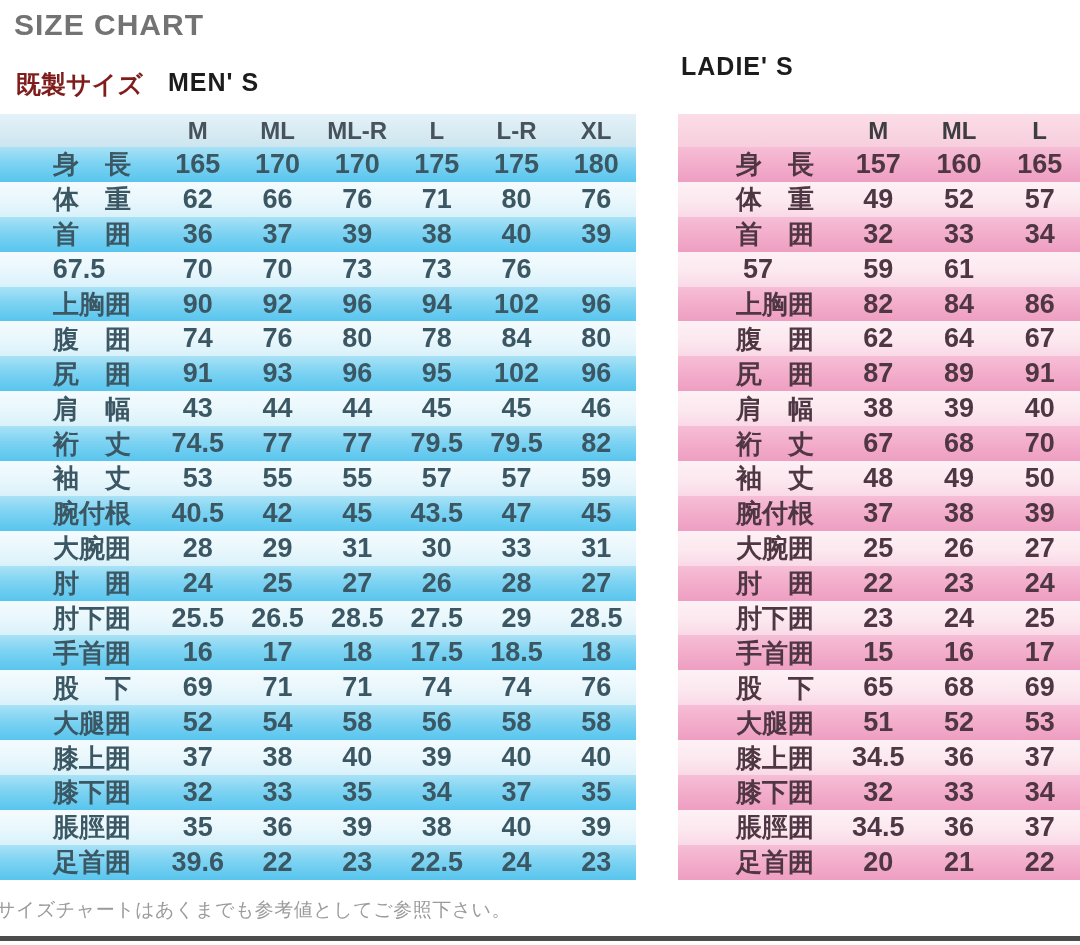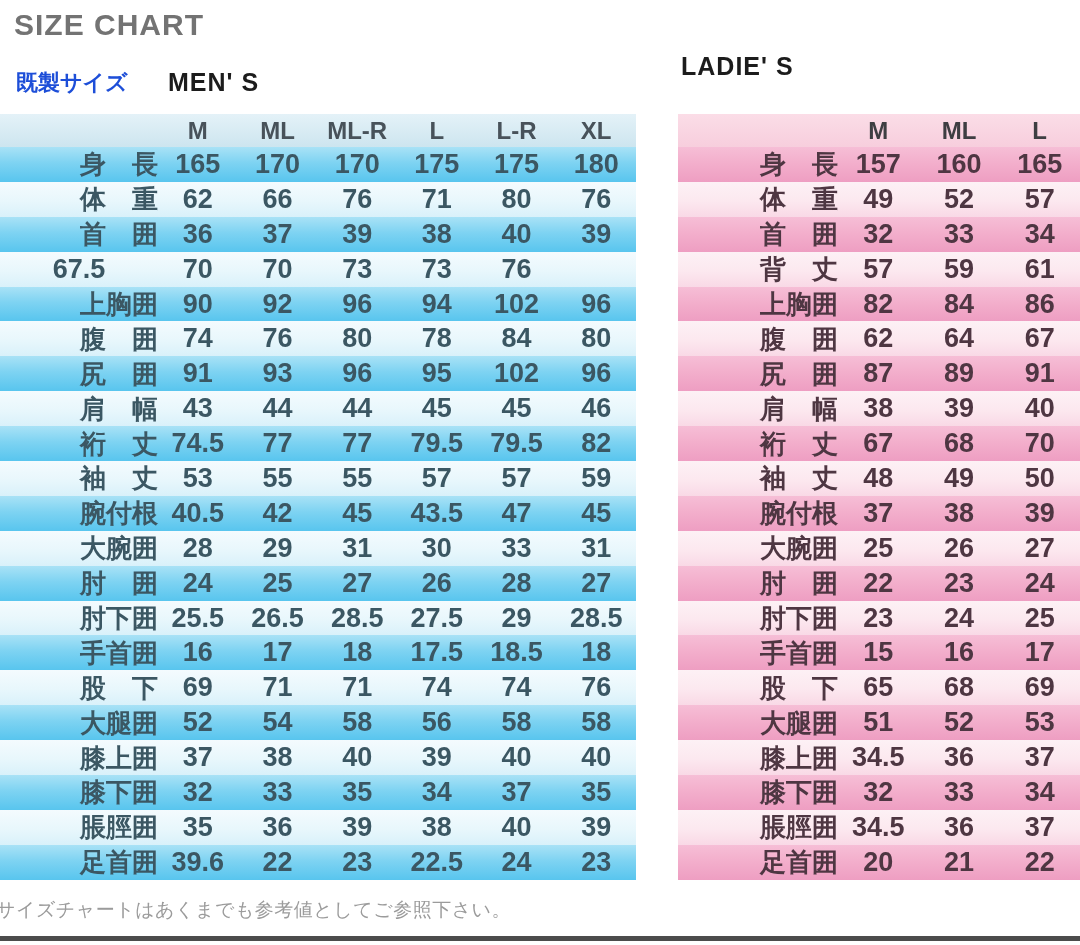--- a/index.html
+++ b/index.html
@@ -7,21 +7,21 @@
     width:1080px;height:945px;position:relative;overflow:hidden;
     background:#ffffff;
     font-family:"Liberation Sans","DejaVu Sans",sans-serif;
   }
   .page-title{
     position:absolute;left:14px;top:8px;
     font-size:30px;font-weight:bold;color:#737373;letter-spacing:1px;
   }
   .subtitle-left{
     position:absolute;left:16px;top:68px;
-    font-size:22px;font-weight:bold;color:#1d4ed8;
+    font-size:25px;font-weight:bold;color:#7f1d1d;
   }
   .mens-label{
     position:absolute;left:168px;top:68px;
     font-size:25px;font-weight:bold;color:#1c1c1c;letter-spacing:1px;
   }
   .ladies-label{
     position:absolute;left:681px;top:52px;
     font-size:25px;font-weight:bold;color:#1c1c1c;letter-spacing:1px;
   }
   .size-table{position:absolute;top:114px;}
@@ -33,21 +33,21 @@
   .ladies .row{grid-template-columns:160px repeat(3,1fr);}
   .mens .header-row{background:linear-gradient(180deg,#e4f2f8,#cde5ef);}
   .ladies .header-row{background:linear-gradient(180deg,#fbdde7,#f7cedd);}
   .mens .dark{background:linear-gradient(180deg,#a9e2f6 0%,#7ed3f2 45%,#58c5ee 100%);}
   .mens .light{background:linear-gradient(180deg,#f4fbfe 0%,#e8f7fc 55%,#d9f1fa 100%);}
   .ladies .dark{background:linear-gradient(180deg,#f6bed6 0%,#f3afcc 45%,#ee9ec2 100%);}
   .ladies .light{background:linear-gradient(180deg,#fdf1f5 0%,#fce8ef 55%,#f9d9e6 100%);}
   .cell{text-align:center;font-size:27px;font-weight:bold;line-height:1;}
   .header-row .cell{font-size:24px;color:#48525a;}
   .ladies .header-row .cell{color:#3e3e42;}
-  .label-cell{text-align:right;}
+  .label-cell{text-align:center;}
   .mens .row-label{padding-left:26px;font-size:26px;}
   .ladies .row-label{padding-left:34px;font-size:26px;}
   .footer-note{
     position:absolute;left:-4px;top:897px;
     font-size:19px;color:#9b9b9b;letter-spacing:0.5px;
   }
   .bottom-bar{
     position:absolute;left:0;top:936px;width:1080px;height:5px;
     background:#4c4c4c;
   }
@@ -282,21 +282,20 @@
         <div class="cell value-cell">52</div>
         <div class="cell value-cell">57</div>
       </div>
       <div class="row dark">
         <div class="cell label-cell row-label">首　囲</div>
         <div class="cell value-cell">32</div>
         <div class="cell value-cell">33</div>
         <div class="cell value-cell">34</div>
       </div>
       <div class="row light">
-        <div class="cell label-cell row-label">背　丈</div>
         <div class="cell value-cell">57</div>
         <div class="cell value-cell">59</div>
         <div class="cell value-cell">61</div>
       </div>
       <div class="row dark">
         <div class="cell label-cell row-label">上胸囲</div>
         <div class="cell value-cell">82</div>
         <div class="cell value-cell">84</div>
         <div class="cell value-cell">86</div>
       </div>

